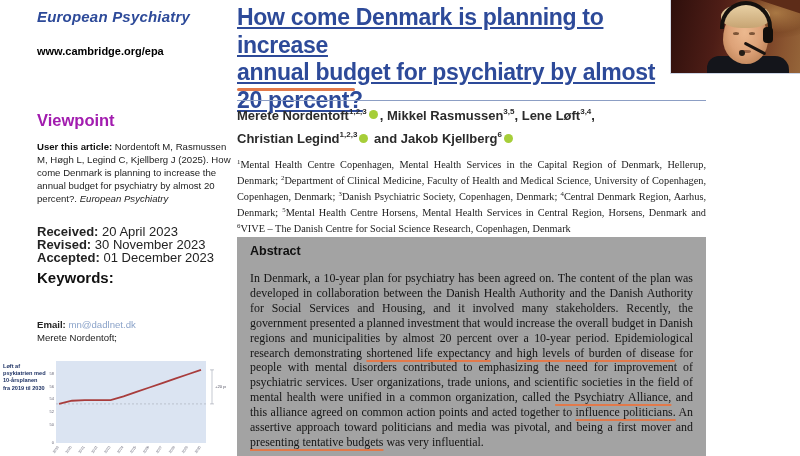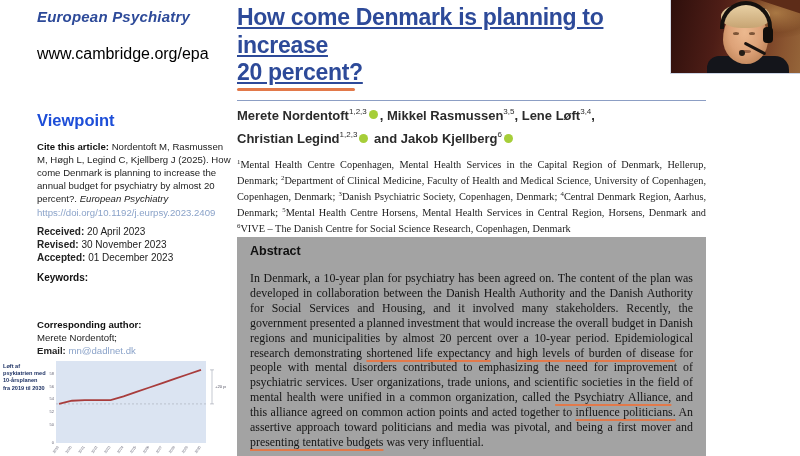--- a/index.html
+++ b/index.html
@@ -5,44 +5,44 @@
   html,body{margin:0;padding:0;}
   body{
     width:800px;height:456px;position:relative;background:#ffffff;
     font-family:"Liberation Sans",sans-serif;overflow:hidden;color:#1c1c1c;
   }
   .serif{font-family:"Liberation Serif",serif;}
 
   
   .journal-logo{position:absolute;left:37px;top:8px;font-size:15px;font-style:italic;
     font-weight:600;color:#2d4a99;letter-spacing:.2px;}
-  .journal-url{position:absolute;left:37px;top:45px;font-size:16px;font-weight:normal;color:#000;}
-  .section-label{position:absolute;left:37px;top:111px;font-size:16.5px;font-weight:bold;color:#1d4ed8;}
+  .journal-url{position:absolute;left:37px;top:45px;font-size:11px;font-weight:bold;color:#000;}
+  .section-label{position:absolute;left:37px;top:111px;font-size:16.5px;font-weight:bold;color:#a21caf;}
   .cite-block{position:absolute;left:37px;top:140px;width:194px;font-size:9.6px;line-height:13px;color:#232323;}
   .cite-block b{color:#111;}
   .doi-link{color:#8ba3c9;text-decoration:none;display:inline-block;margin-top:1px;}
-  .dates-block{position:absolute;left:37px;top:225px;font-size:10px;line-height:13.2px;color:#232323;}
+  .dates-block{position:absolute;left:37px;top:225px;font-size:13px;line-height:13.2px;color:#232323;}
   .kw-label,.ca-label{font-weight:bold;color:#111;}
-  .keywords-block{position:absolute;left:37px;top:271px;width:194px;font-size:10px;line-height:13px;color:#232323;}
+  .keywords-block{position:absolute;left:37px;top:271px;width:194px;font-size:15px;line-height:13px;color:#232323;}
   .corr-block{position:absolute;left:37px;top:318px;width:194px;font-size:9.6px;line-height:13px;color:#232323;}
   .email-link{color:#8ba3c9;text-decoration:none;}
 
   
   .chart-side-label{position:absolute;left:3px;top:363px;width:52px;font-size:5.6px;line-height:7.2px;
     font-weight:bold;color:#1e3264;white-space:pre-line;}
   .mini-chart{position:absolute;left:44px;top:356px;}
 
   
   .article-title{position:absolute;left:237px;top:4px;width:440px;font-size:23px;line-height:27.5px;
     font-weight:600;color:#2d4a99;letter-spacing:-.3px;text-decoration:underline;}
   .title-underline{position:absolute;left:237px;top:88px;width:118px;height:3px;background:#e2794a;border-radius:2px;}
   .main-rule{position:absolute;left:237px;top:100px;width:469px;height:1px;background:#8c9ec4;}
   .authors{position:absolute;left:237px;top:103px;width:469px;font-size:13px;line-height:20px;
     font-weight:600;color:#2b2b2b;}
-  .authors sup{font-size:8px;position:relative;top:-1px;font-weight:400;color:#2b2b2b;}
+  .authors sup{font-size:8px;position:relative;top:-1px;font-weight:700;color:#2b2b2b;}
   .orcid{display:inline-block;width:9px;height:9px;border-radius:50%;background:#a6ce39;margin:0 2px;
     vertical-align:1px;position:relative;}
   .orcid::after{content:"iD";position:absolute;left:0;top:1px;width:9px;text-align:center;
     font-size:4px;color:#fff;font-weight:bold;}
   .affiliations{position:absolute;left:237px;top:156px;width:469px;font-size:10.3px;line-height:12.6px;
     text-align:justify;color:#1c1c1c;}
   .affiliations sup{font-size:6.8px;}
   .abstract-box{position:absolute;left:237px;top:237px;width:469px;height:244px;box-sizing:border-box;
     background:#a3a3a3;padding:7px 13px 6px 13px;overflow:hidden;}
   .abstract-label{font-size:12.5px;font-weight:bold;color:#111;margin-bottom:3px;}
@@ -77,41 +77,39 @@
   .mouth{position:absolute;left:68px;top:50px;width:12px;height:3px;background:#9c6547;border-radius:40%;}
 </style>
 </head>
 <body>
 
 <div class="journal-logo">European Psychiatry</div>
 <div class="journal-url">www.cambridge.org/epa</div>
 <div class="section-label">Viewpoint</div>
 
 <div class="cite-block">
-  <b>Cite this article:</b><span> Nordentoft M, Rasmussen M, Høgh L, Legind C, Kjellberg J (2025). How come Denmark is planning to increase the annual budget for psychiatry by almost 20 percent?. </span><i>European Psychiatry</i><br>
-  <a href="#" class="doi-link">https://doi.org/10.1192/j.eurpsy.2023.2409</a>
+  <b>User this article:</b><span> Nordentoft M, Rasmussen M, Høgh L, Legind C, Kjellberg J (2025). How come Denmark is planning to increase the annual budget for psychiatry by almost 20 percent?. </span><i>European Psychiatry</i><br>
 </div>
 
 <div class="dates-block">
   <div><b>Received:</b><span> 20 April 2023</span></div>
   <div><b>Revised:</b><span> 30 November 2023</span></div>
   <div><b>Accepted:</b><span> 01 December 2023</span></div>
 </div>
 
 <div class="keywords-block">
   <div class="kw-label">Keywords:</div>
 </div>
 
 <div class="corr-block">
-  <div class="ca-label">Corresponding author:</div>
-  <div>Merete Nordentoft;</div>
   <div>
     <b>Email:</b>
     <a href="#" class="email-link">mn@dadlnet.dk</a>
   </div>
+  <div>Merete Nordentoft;</div>
 </div>
 
 <div class="chart-side-label">Løft af
 psykiatrien med
 10-årsplanen
 fra 2019 til 2030</div>
 <svg class="mini-chart" id="mini-chart" width="182" height="100">
     <rect x="12" y="5" width="150" height="82" fill="#dbe4f2"></rect>
     <line x1="12" y1="47.892307692307675" x2="162" y2="47.892307692307675" stroke="#9aa0ab" stroke-width="0.5" stroke-dasharray="2,2"></line>
     <polyline points="15,47.892307692307675 27.909090909090907,44.73846153846152 40.81818181818181,44.107692307692325 53.72727272727273,44.107692307692325 66.63636363636363,44.107692307692325 79.54545454545455,40.32307692307693 92.45454545454545,35.9076923076923 105.36363636363636,31.492307692307705 118.27272727272727,27.07692307692308 131.1818181818182,22.66153846153844 144.0909090909091,18.24615384615386 157,13.83076923076922" fill="none" stroke="#a83c3c" stroke-width="1.8"></polyline>
@@ -134,20 +132,21 @@
     <text x="144.0909090909091" y="91" font-size="3.6" fill="#667" text-anchor="end" transform="rotate(-55 144.0909090909091 91)">2029</text>
     <text x="157" y="91" font-size="3.6" fill="#667" text-anchor="end" transform="rotate(-55 157 91)">2030</text>
     <line x1="168" y1="13.83076923076922" x2="168" y2="47.892307692307675" stroke="#8a90a0" stroke-width="0.5"></line>
     <line x1="166" y1="13.83076923076922" x2="170" y2="13.83076923076922" stroke="#8a90a0" stroke-width="0.5"></line>
     <line x1="166" y1="47.892307692307675" x2="170" y2="47.892307692307675" stroke="#8a90a0" stroke-width="0.5"></line>
     <text x="171" y="32.361538461538444" font-size="4.2" fill="#556">+20 pct.</text>
   </svg>
 
 <div class="article-title">
   <div>How come Denmark is planning to increase</div>
+  <div>annual budget for psychiatry by almost</div>
   <div>20 percent?</div>
 </div>
 <div class="title-underline"></div>
 <div class="main-rule"></div>
 
 <div class="authors"><span>Merete Nordentoft</span><sup>1,2,3</sup><span class="orcid"></span>, <span>Mikkel Rasmussen</span><sup>3,5</sup>, <span>Lene Løft</span><sup>3,4</sup>,<br><span>Christian Legind</span><sup>1,2,3</sup><span class="orcid"></span> and <span>Jakob Kjellberg</span><sup>6</sup><span class="orcid"></span></div>
 
 <div class="affiliations serif"><sup>1</sup>Mental Health Centre Copenhagen, Mental Health Services in the Capital Region of Denmark, Hellerup, Denmark; <sup>2</sup>Department of Clinical Medicine, Faculty of Health and Medical Science, University of Copenhagen, Copenhagen, Denmark; <sup>3</sup>Danish Psychiatric Society, Copenhagen, Denmark; <sup>4</sup>Central Denmark Region, Aarhus, Denmark; <sup>5</sup>Mental Health Centre Horsens, Mental Health Services in Central Region, Horsens, Denmark and <sup>6</sup>VIVE – The Danish Centre for Social Science Research, Copenhagen, Denmark</div>
 
 <div class="abstract-box">

